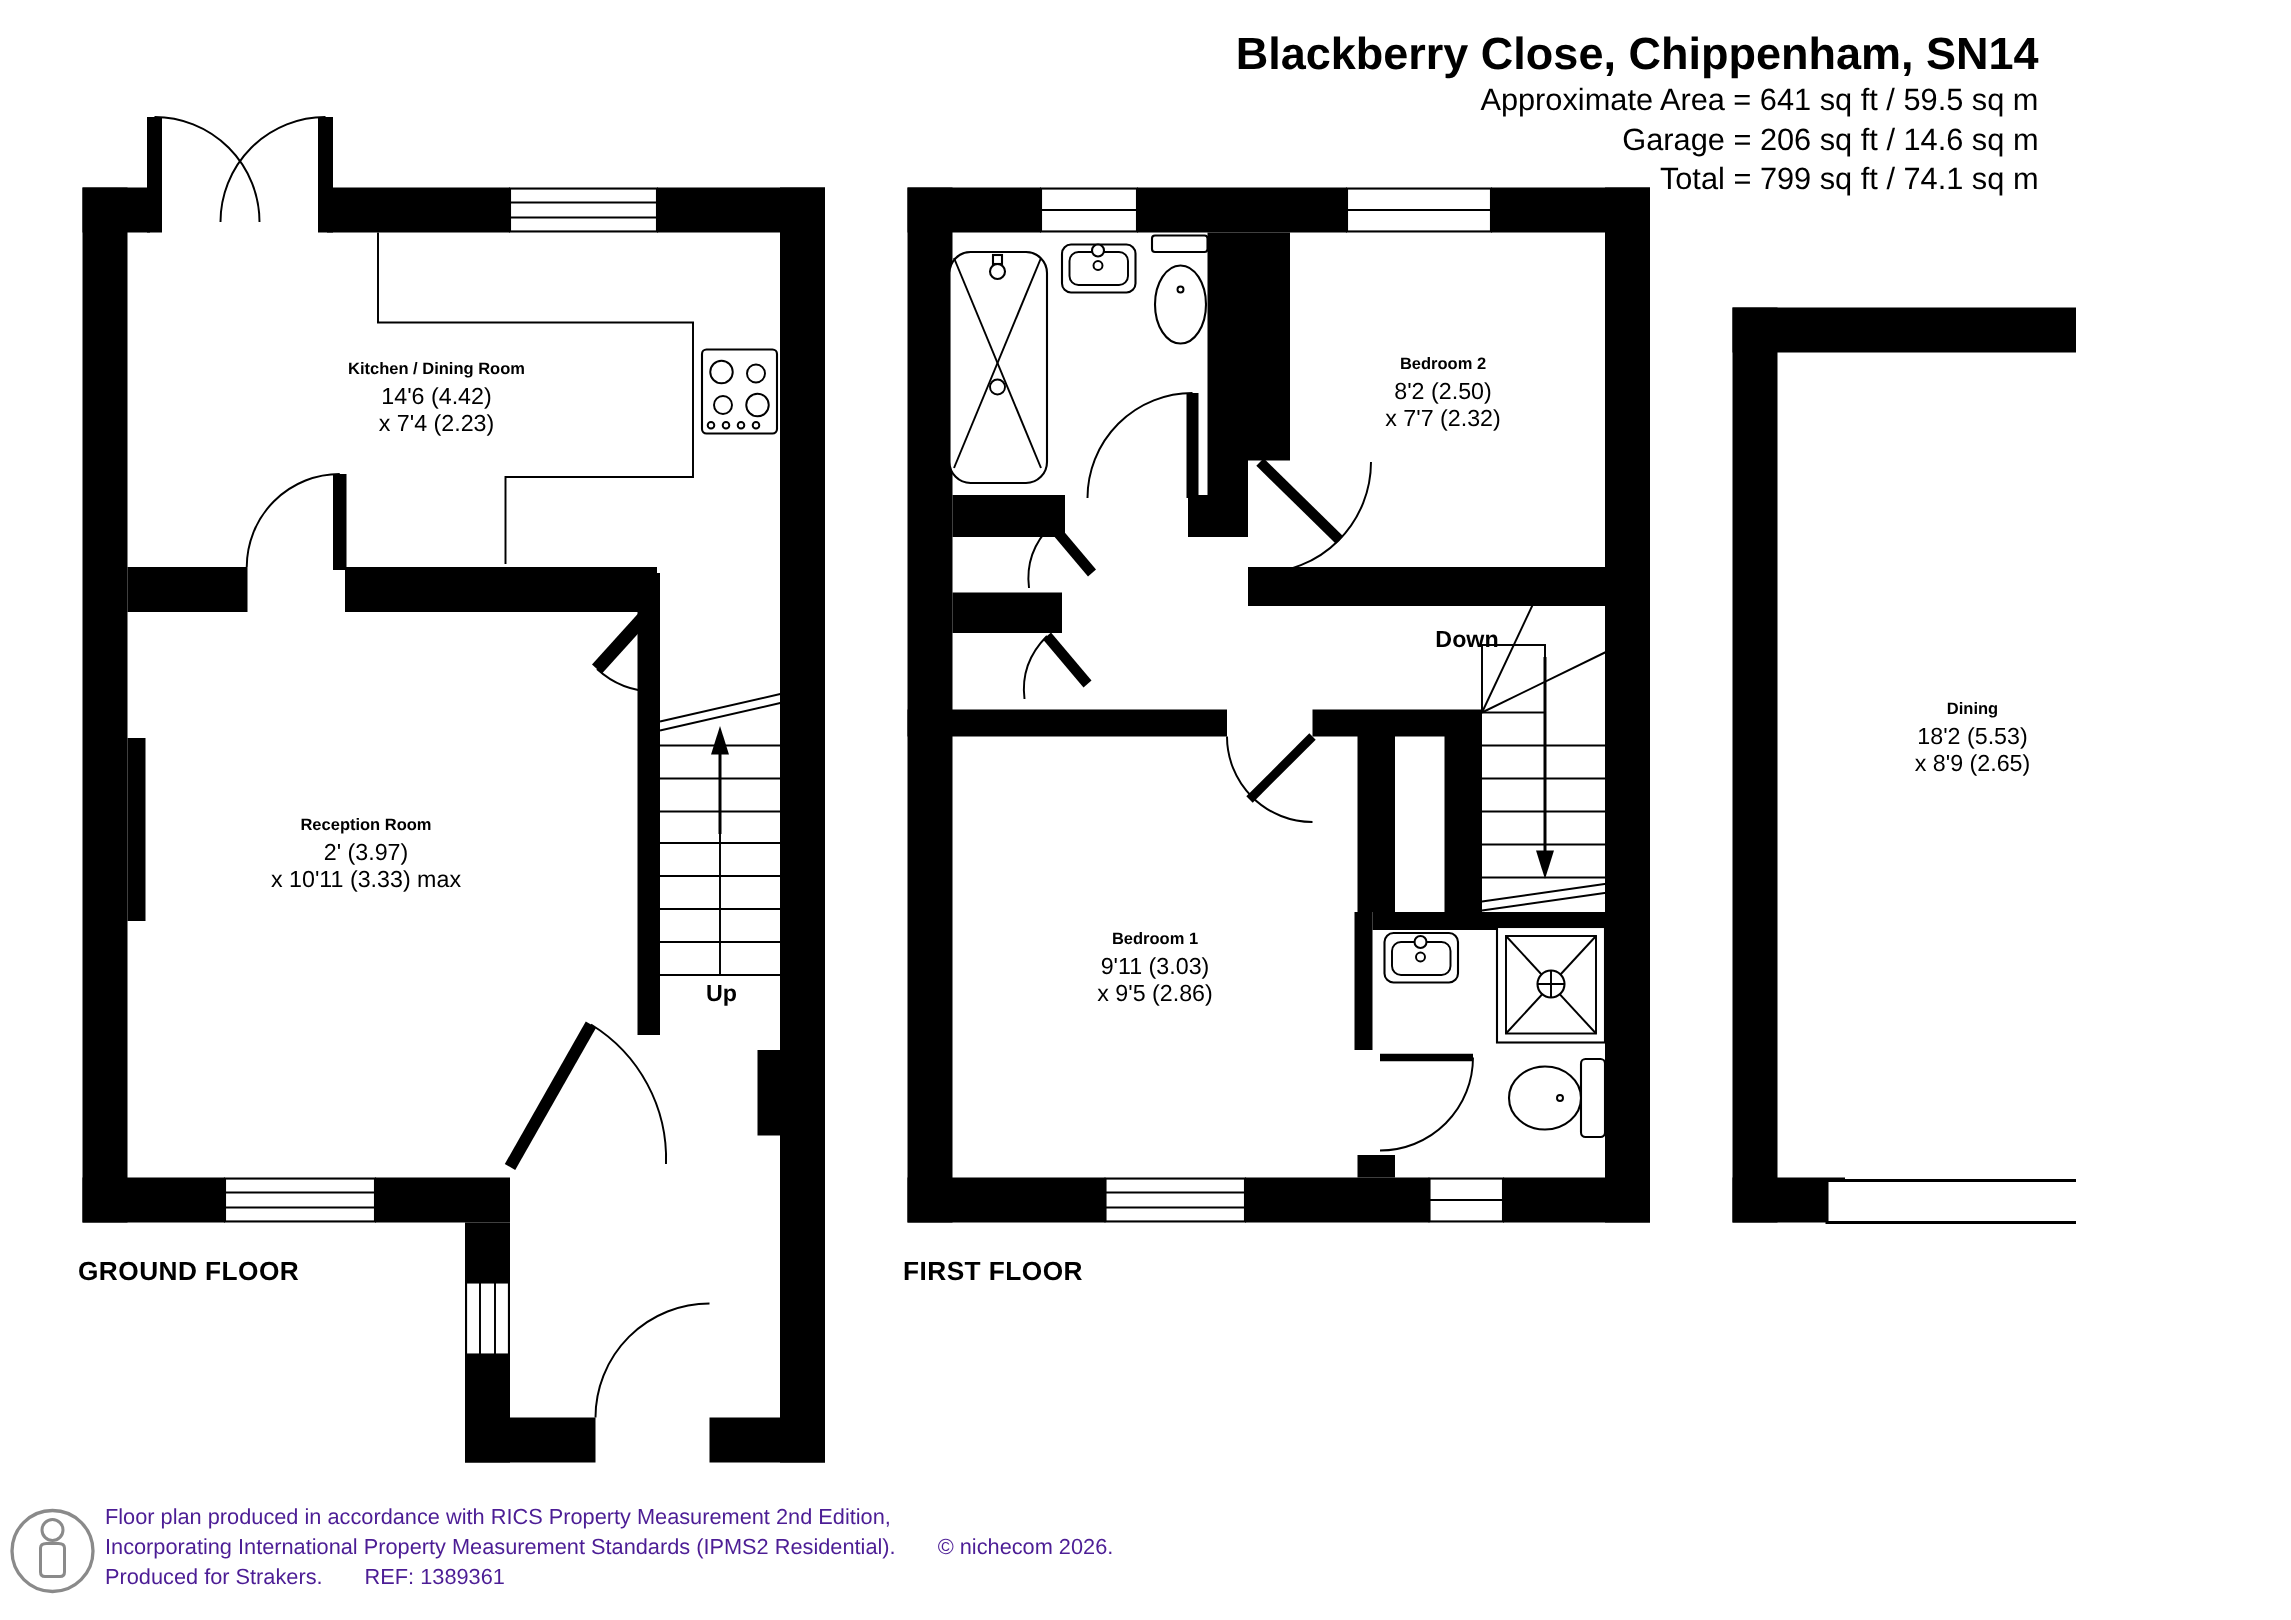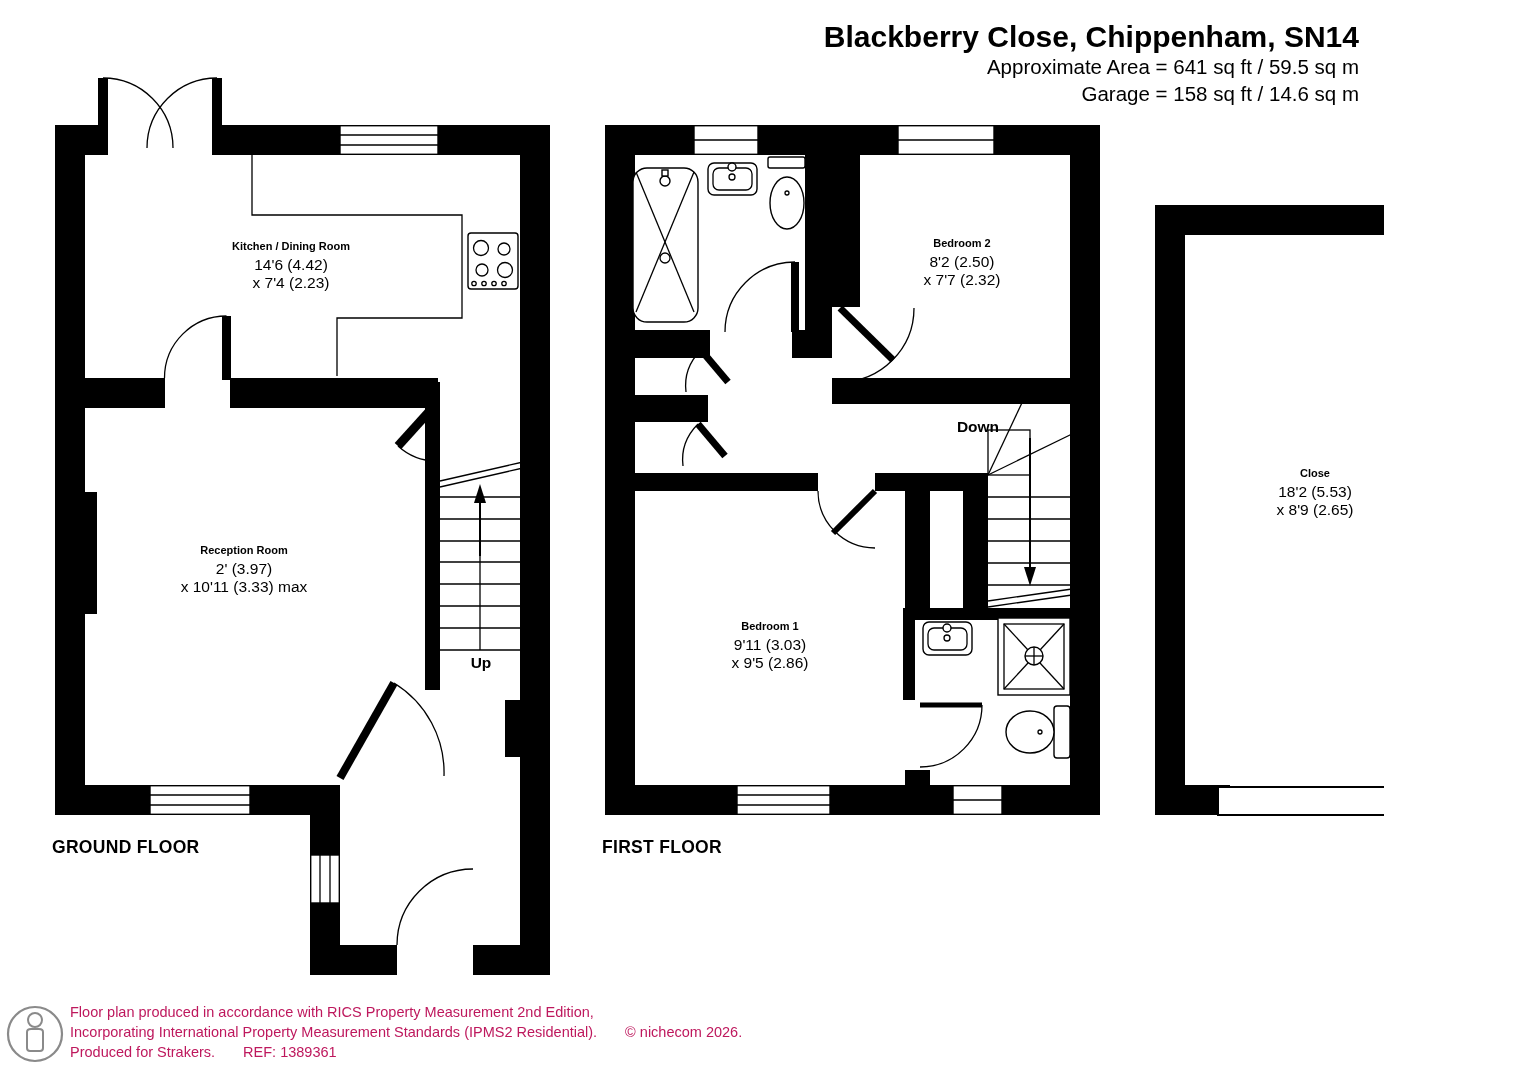--- a/index.html
+++ b/index.html
@@ -11,21 +11,21 @@
   .fixture{fill:#fff;stroke:#000;stroke-width:1.4;}
   .leaf{stroke:#000;fill:none;}
   .room-label{position:absolute;text-align:center;transform:translateX(-50%);white-space:nowrap;line-height:18.5px;font-size:15.5px;}
   .room-label .rname{font-weight:bold;font-size:11px;}
   .floor-label{position:absolute;font-weight:bold;font-size:17.5px;letter-spacing:.3px;}
   .stair-label{position:absolute;font-weight:bold;font-size:15.5px;transform:translateX(-50%);}
   #header{position:absolute;top:20px;right:25px;text-align:right;}
   #header .title{font-weight:bold;font-size:30px;line-height:34px;}
   #header .area-line{font-size:20.5px;line-height:26.5px;}
   #header .note{font-size:14px;margin-top:4px;}
-  #footer{position:absolute;left:70px;top:1002px;font-size:14.5px;line-height:20px;color:#be185d;}
+  #footer{position:absolute;left:70px;top:1002px;font-size:14.5px;line-height:20px;color:#4c1d95;}
   #footer .row{display:flex;gap:28px;}
 </style>
 </head>
 <body>
 
 <div id="canvas">
 
   <svg width="1527" height="1080" viewBox="0 0 1527 1080">
 
     <g>
@@ -262,21 +262,22 @@
       <g>
         <rect fill="#fff" x="1230" y="785" width="160" height="30"></rect>
         <rect fill="#fff" stroke="#000" stroke-width="2" x="1218" y="787" width="184" height="28"></rect>
       </g>
     </g>
   </svg>
 
   <div id="header">
     <div class="title">Blackberry Close, Chippenham, SN14</div>
     <div class="area-line">Approximate Area = 641 sq ft / 59.5 sq m</div>
-    <div class="area-line">Garage = 158 sq ft / 14.6 sq m</div>
+    <div class="area-line">Garage = 206 sq ft / 14.6 sq m</div>
+    <div class="area-line">Total = 799 sq ft / 74.1 sq m</div>
   </div>
 
   <div class="room-label" style="left:291px;top:237px;">
     <div class="rname">Kitchen / Dining Room</div>
     <div>14'6 (4.42)</div>
     <div>x 7'4 (2.23)</div>
   </div>
 
   <div class="room-label" style="left:244px;top:541px;">
     <div class="rname">Reception Room</div>
@@ -294,21 +295,21 @@
 
   <div class="room-label" style="left:770px;top:617px;">
     <div class="rname">Bedroom 1</div>
     <div>9'11 (3.03)</div>
     <div>x 9'5 (2.86)</div>
   </div>
 
   <div class="stair-label" style="left:978px;top:418px;">Down</div>
 
   <div class="room-label" style="left:1315px;top:464px;">
-    <div class="rname">Close</div>
+    <div class="rname">Dining</div>
     <div>18'2 (5.53)</div>
     <div>x 8'9 (2.65)</div>
   </div>
 
   <div class="floor-label" style="left:52px;top:837px;">GROUND FLOOR</div>
   <div class="floor-label" style="left:602px;top:837px;">FIRST FLOOR</div>
 
   <svg width="70" height="80" style="left:0;top:998px;" viewBox="0 0 70 80">
     <circle cx="35" cy="36" r="27" fill="none" stroke="#8a8a8a" stroke-width="2.2"></circle>
     <circle cx="35" cy="22" r="7" fill="none" stroke="#8a8a8a" stroke-width="2"></circle>

